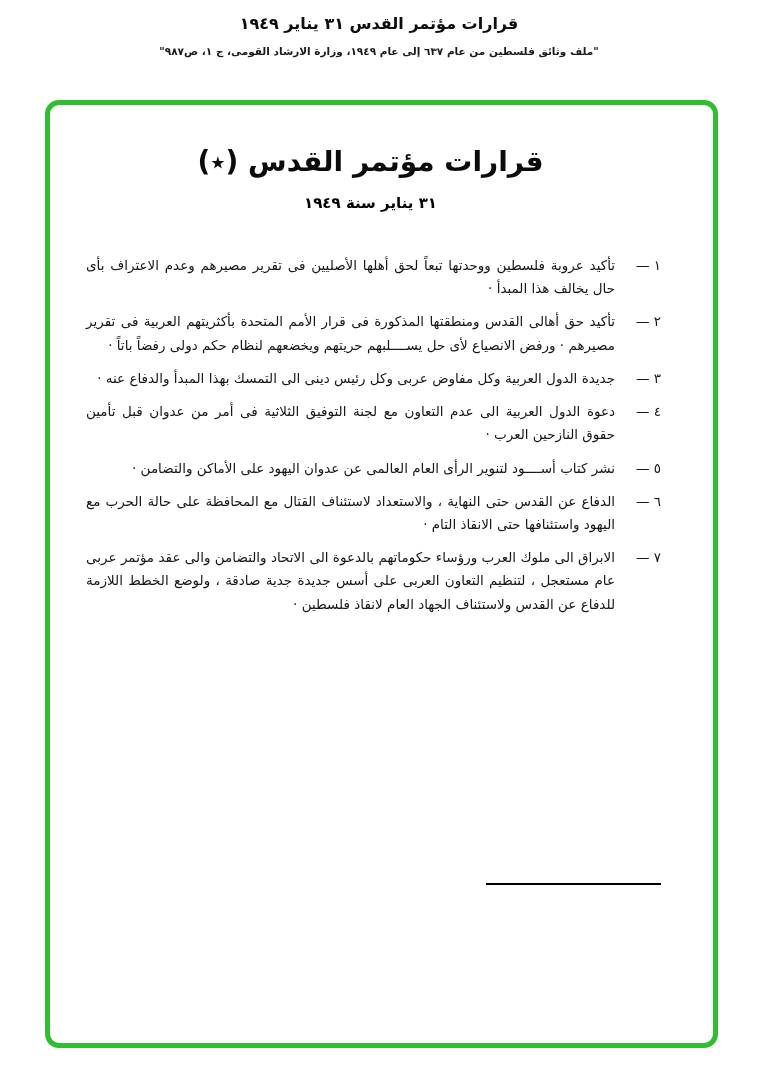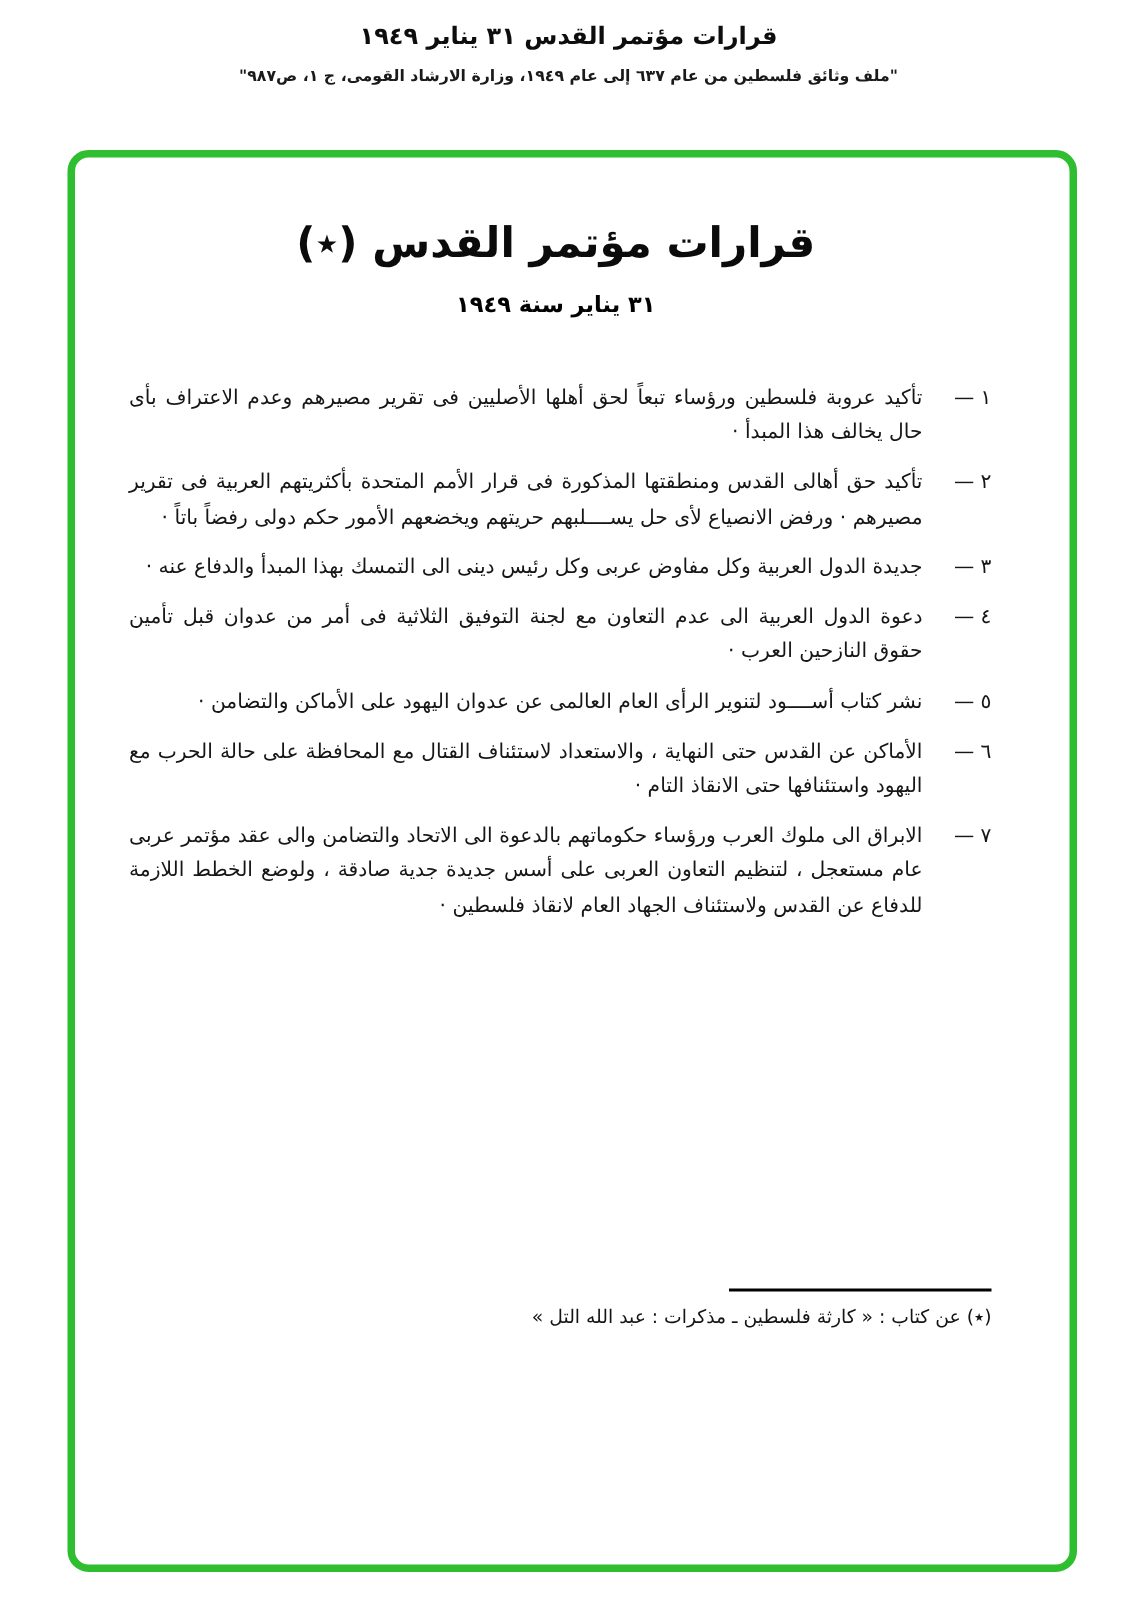--- a/index.html
+++ b/index.html
@@ -116,48 +116,47 @@
   </header>
 
   <section class="green-box">
 
     <h1 class="doc-title">قرارات مؤتمر القدس (٭)</h1>
     <div class="doc-date">٣١ يناير سنة ١٩٤٩</div>
 
     <ol class="items">
       <li class="item">
         <span class="marker">١ —</span>
-        <span class="text">تأكيد عروبة فلسطين ورؤساء تبعاً لحق أهلها الأصليين فى تقرير مصيرهم وعدم الاعتراف بأى حال يخالف هذا المبدأ ·</span>
+        <span class="text">تأكيد عروبة فلسطين ووحدتها تبعاً لحق أهلها الأصليين فى تقرير مصيرهم وعدم الاعتراف بأى حال يخالف هذا المبدأ ·</span>
       </li>
       <li class="item">
         <span class="marker">٢ —</span>
-        <span class="text">تأكيد حق أهالى القدس ومنطقتها المذكورة فى قرار الأمم المتحدة بأكثريتهم العربية فى تقرير مصيرهم · ورفض الانصياع لأى حل يســــلبهم حريتهم ويخضعهم الأمور حكم دولى رفضاً باتاً ·</span>
+        <span class="text">تأكيد حق أهالى القدس ومنطقتها المذكورة فى قرار الأمم المتحدة بأكثريتهم العربية فى تقرير مصيرهم · ورفض الانصياع لأى حل يســــلبهم حريتهم ويخضعهم لنظام حكم دولى رفضاً باتاً ·</span>
       </li>
       <li class="item">
         <span class="marker">٣ —</span>
         <span class="text">جديدة الدول العربية وكل مفاوض عربى وكل رئيس دينى الى التمسك بهذا المبدأ والدفاع عنه ·</span>
       </li>
       <li class="item">
         <span class="marker">٤ —</span>
         <span class="text">دعوة الدول العربية الى عدم التعاون مع لجنة التوفيق الثلاثية فى أمر من عدوان قبل تأمين حقوق النازحين العرب ·</span>
       </li>
       <li class="item">
         <span class="marker">٥ —</span>
         <span class="text">نشر كتاب أســــود لتنوير الرأى العام العالمى عن عدوان اليهود على الأماكن والتضامن ·</span>
       </li>
       <li class="item">
         <span class="marker">٦ —</span>
-        <span class="text">الأماكن عن القدس حتى النهاية ، والاستعداد لاستئناف القتال مع المحافظة على حالة الحرب مع اليهود واستئنافها حتى الانقاذ التام ·</span>
+        <span class="text">الدفاع عن القدس حتى النهاية ، والاستعداد لاستئناف القتال مع المحافظة على حالة الحرب مع اليهود واستئنافها حتى الانقاذ التام ·</span>
       </li>
       <li class="item">
         <span class="marker">٧ —</span>
         <span class="text">الابراق الى ملوك العرب ورؤساء حكوماتهم بالدعوة الى الاتحاد والتضامن والى عقد مؤتمر عربى عام مستعجل ، لتنظيم التعاون العربى على أسس جديدة جدية صادقة ، ولوضع الخطط اللازمة للدفاع عن القدس ولاستئناف الجهاد العام لانقاذ فلسطين ·</span>
       </li>
     </ol>
 
     <div class="footnote-area">
       <div class="footnote-rule"></div>
-      <div class="footnote-text">(٭) عن كتاب : « كارثة فلسطين ـ مذكرات : عبد الله التل »</div>
     </div>
 
   </section>
 
 </div>
 
 </body></html>

